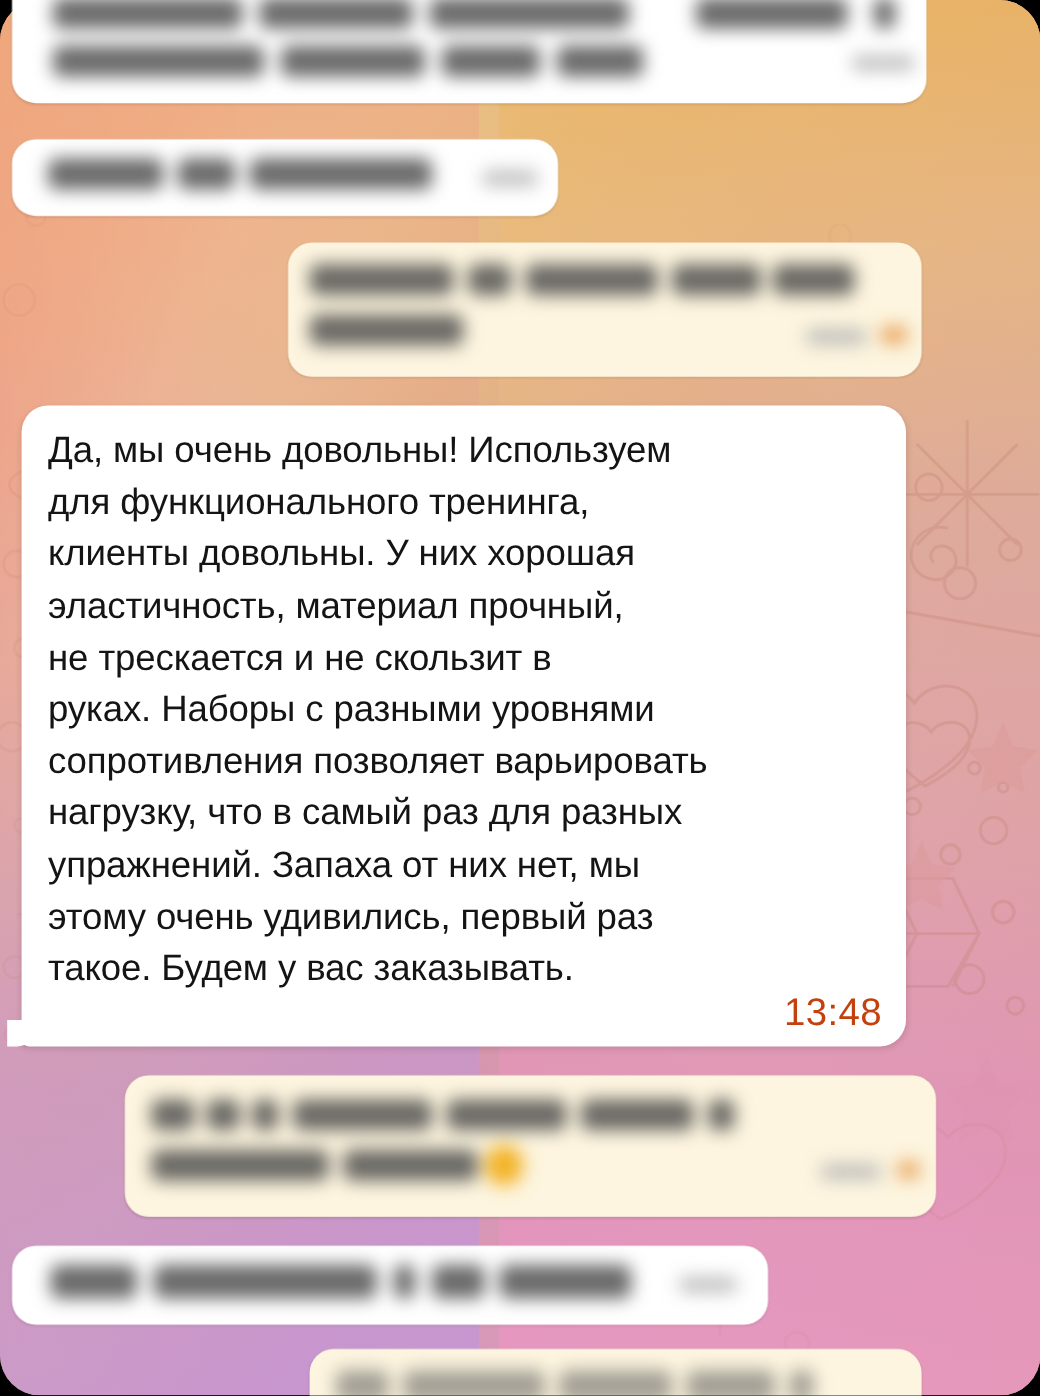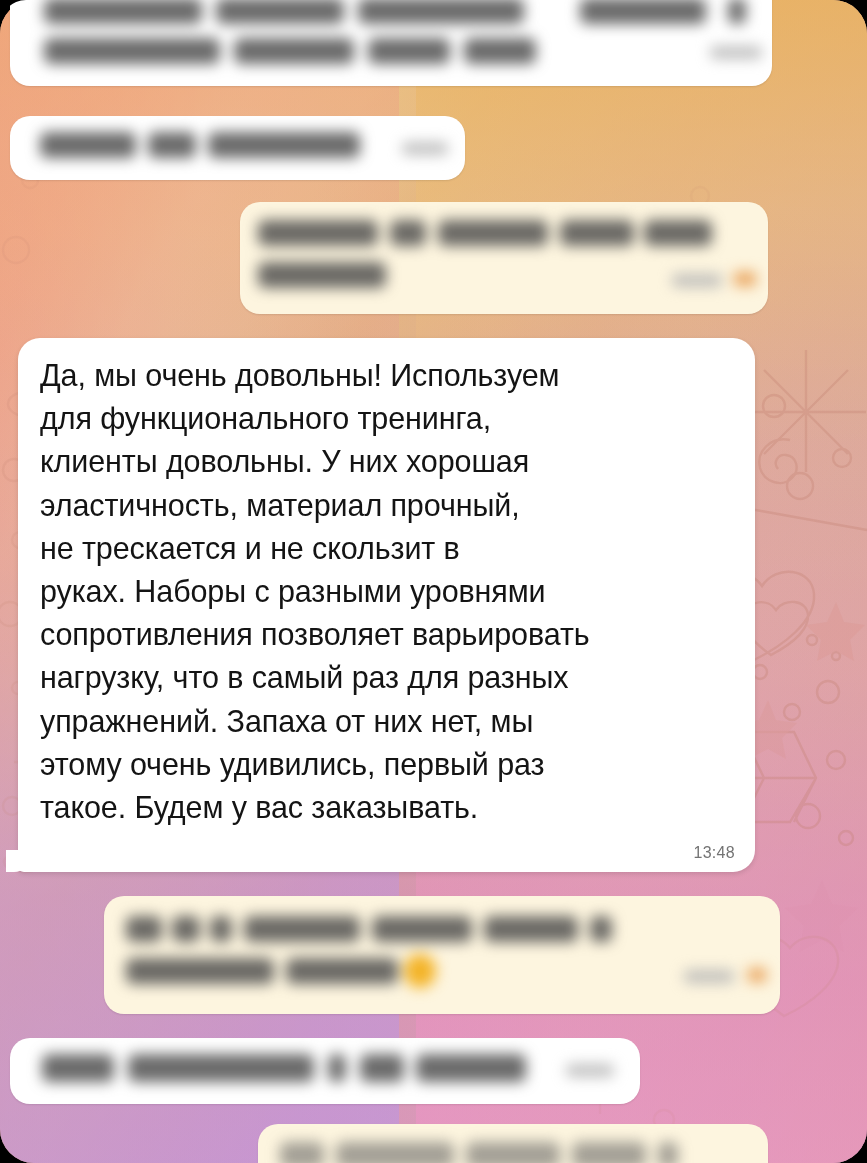--- a/index.html
+++ b/index.html
@@ -10,21 +10,21 @@
   }
   body {
     font-family: "Liberation Sans", "DejaVu Sans", sans-serif;
   }
 
   #screen {
     position: relative;
     width: 867px;
     height: 1163px;
     overflow: hidden;
-    border-radius: 26px;
+    border-radius: 8px;
     background: #000;
   }
 
   
   .wallpaper {
     position: absolute;
     inset: 0;
     border-radius: 34px;
     overflow: hidden;
   }
@@ -175,22 +175,22 @@
     line-height: 43.2px;
     color: #141414;
     letter-spacing: -0.1px;
     white-space: pre-line;
     font-family: "Liberation Sans", "DejaVu Sans", sans-serif;
   }
   #main-time {
     position: absolute;
     right: 20px;
     bottom: 10px;
-    font-size: 16px;
-    color: #737373;
+    font-size: 32px;
+    color: #c2410c;
     letter-spacing: 0.3px;
   }
 </style>
 </head>
 <body>
 
 <div id="screen">
 
   <div class="wallpaper">
     <div class="wp-base"></div>

